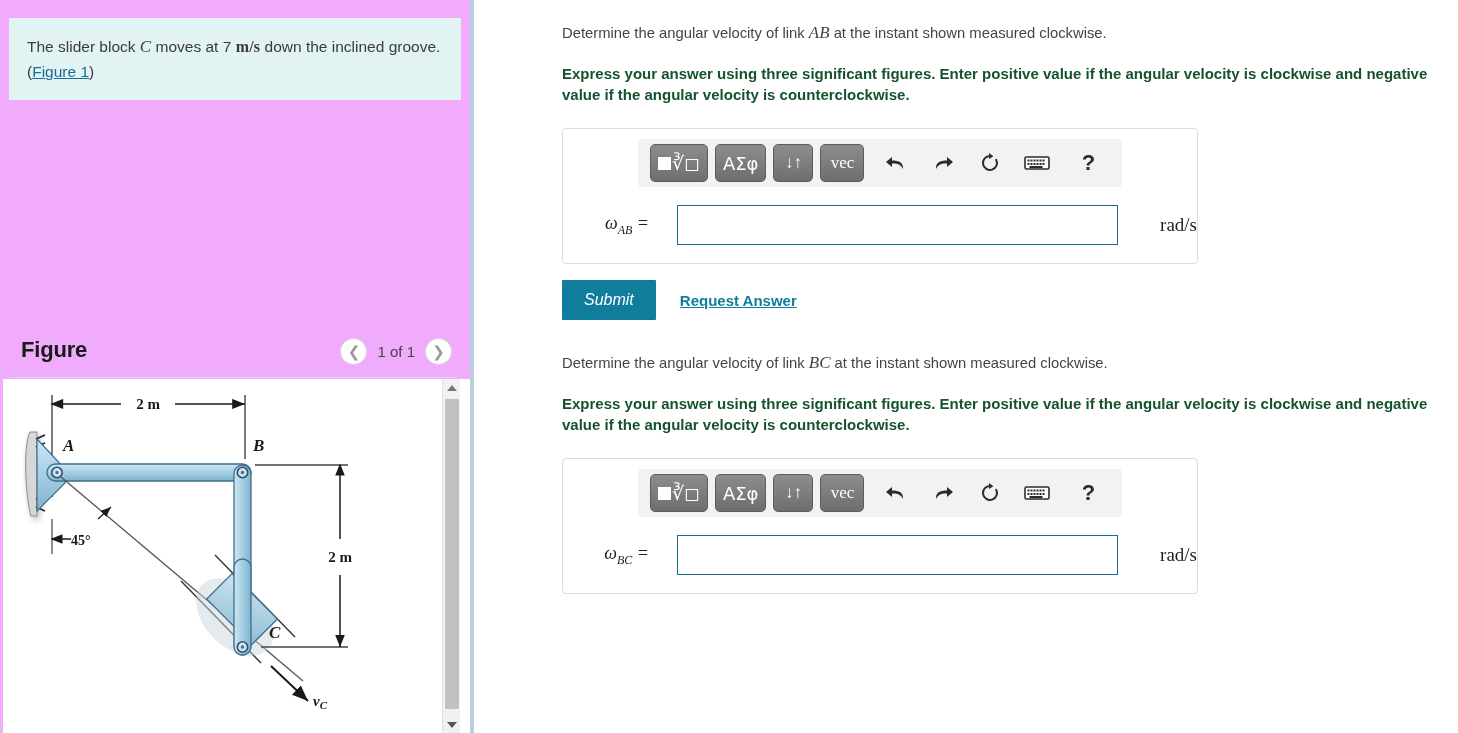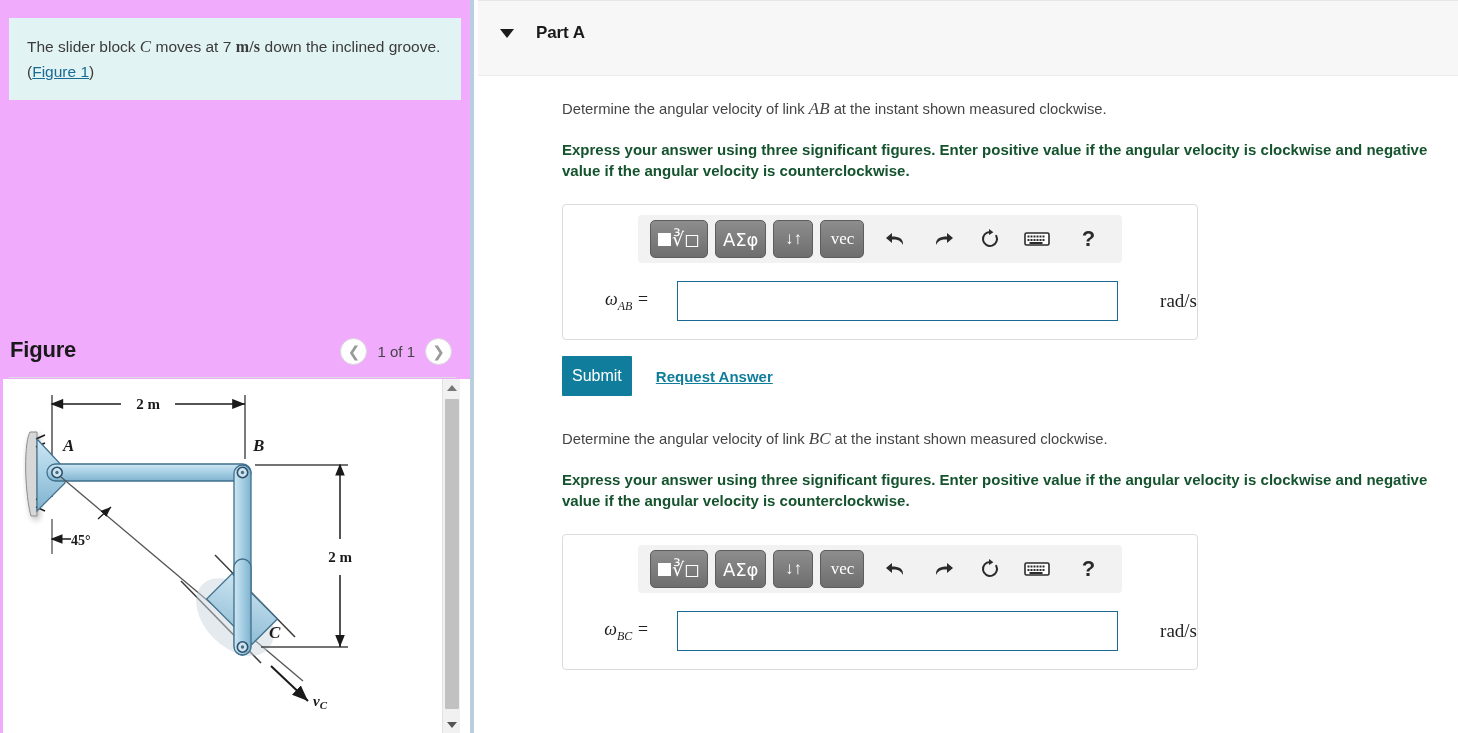--- a/index.html
+++ b/index.html
@@ -55,21 +55,21 @@
   #figure-header {
     position: absolute;
     left: 0;
     top: 330px;
     width: 474px;
     height: 47px;
     box-sizing: border-box;
   }
   #figure-title {
     position: absolute;
-    left: 10px;
+    left: 21px;
     top: 7px;
     font-size: 22px;
     font-weight: bold;
     color: #1a1a1a;
     letter-spacing: -.2px;
   }
   #figure-nav {
     position: absolute;
     right: 22px;
     top: 8px;
@@ -322,24 +322,25 @@
     display: flex;
     align-items: center;
     margin-top: 16px;
     gap: 24px;
   }
   .submit-btn {
     background: #0f7d9b;
     color: #ffffff;
     border: none;
     font-size: 16px;
-    padding: 11px 10px;
+    padding: 11px 22px;
     cursor: pointer;
     font-family: "Liberation Sans", sans-serif;
     border-radius: 1px;
+    font-style: italic;
   }
   .request-link {
     color: #0f7d9b;
     font-size: 15px;
     font-weight: bold;
     text-decoration: underline;
     cursor: pointer;
   }
   .mserif { font-family: "Liberation Serif", serif; font-style: italic; font-size: 17px; }
 </style>
@@ -472,24 +473,20 @@
     <div id="sb-thumb"></div>
     <div class="sb-arrow" id="sb-down">
         <div class="sb-tri down"></div>
       </div>
   </div>
 </div>
 
 <div id="right-panel">
 
   <div class="part-section">
-    <div class="part-header">
-      <div class="caret"></div>
-      <div class="part-label">Part A</div>
-    </div>
     <div class="part-body">
       <div class="prompt">
         <span>Determine the angular velocity of link </span><span class="mserif">AB</span><span> at the instant shown measured clockwise.</span>
       </div>
       <div class="instruction">Express your answer using three significant figures. Enter positive value if the angular velocity is clockwise and negative value if the angular velocity is counterclockwise.</div>
 
       <div class="answer-box">
         <div class="mce-toolbar">
           <div class="tbtn sqrt">
               <span class="sq-white"></span>

